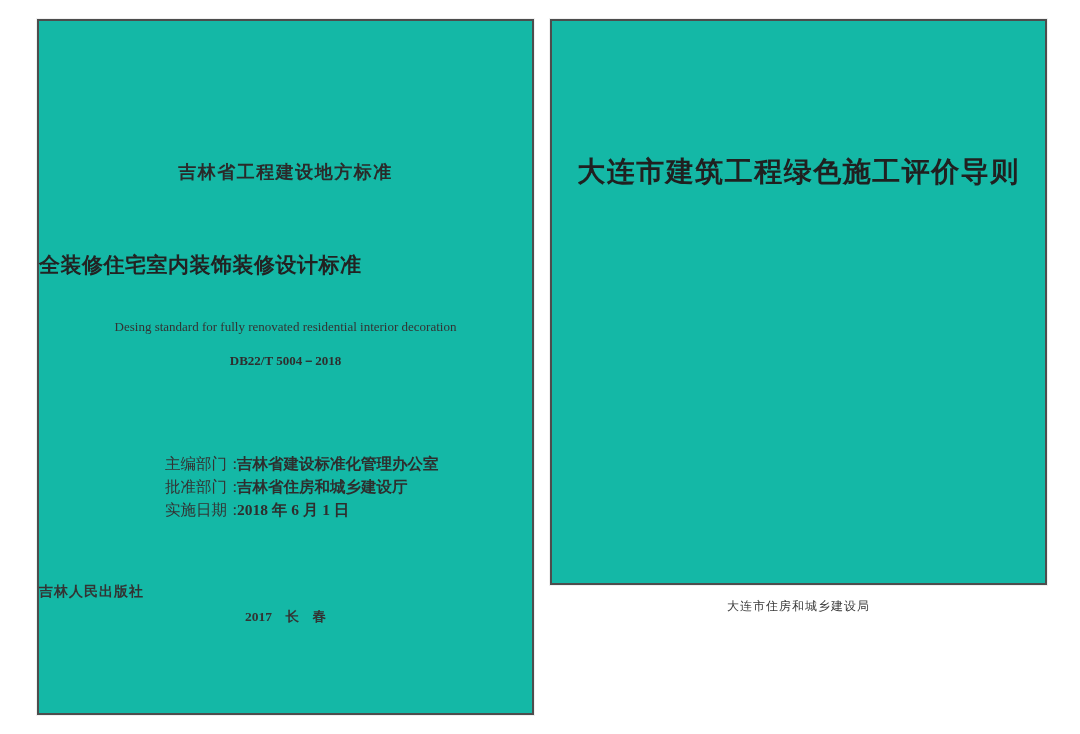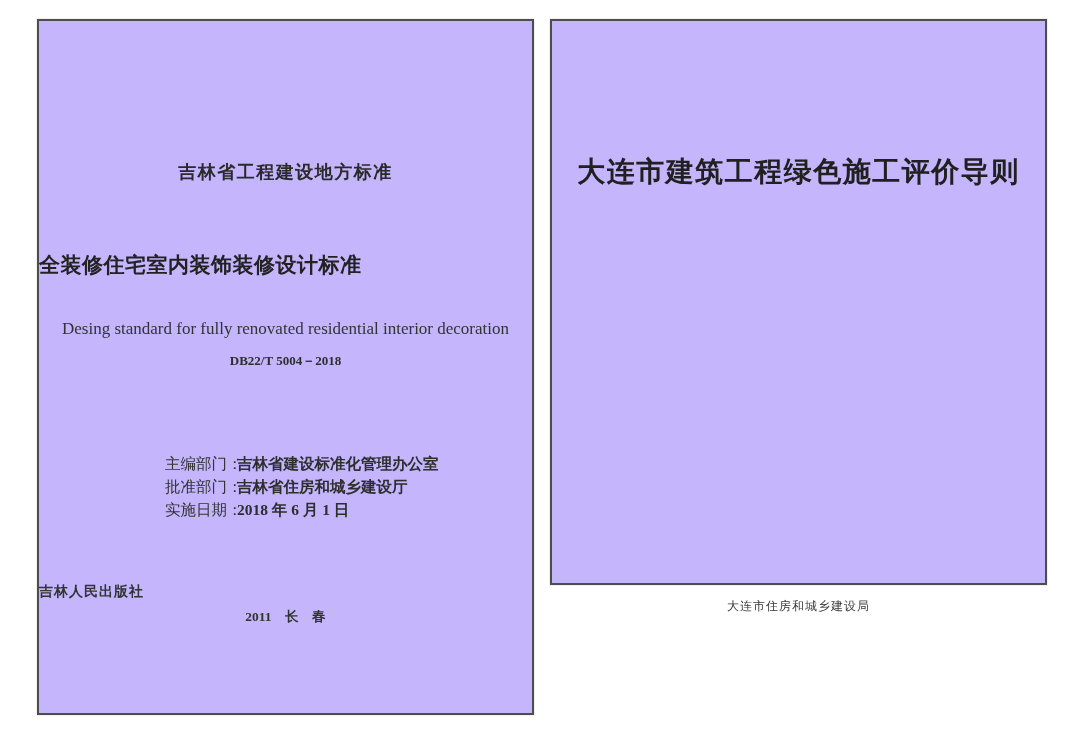--- a/index.html
+++ b/index.html
@@ -7,21 +7,21 @@
     width: 1080px; height: 734px;
     background: #ffffff;
     font-family: "Liberation Sans", sans-serif;
     overflow: hidden;
   }
   .canvas { position: relative; width: 1080px; height: 734px; background: #fff; }
 
   .page {
     position: absolute;
     top: 19px;
-    background: #c4b5fd;
+    background: #14b8a6;
     border: 2px solid #4d4d4d;
     box-shadow: 0 0 0 1px rgba(0,0,0,0.06);
   }
   .page-left  { left: 37px;  width: 497px; height: 696px; }
   .page-right { left: 550px; width: 497px; height: 566px; }
 
   
   .lp-series {
     position: absolute; top: 139px; left: 0; width: 100%;
     text-align: center;
@@ -30,21 +30,21 @@
   }
   .lp-title {
     position: absolute; top: 230px; left: 0; width: 100%;
     font-size: 21px; font-weight: bold; letter-spacing: 0.5px;
     color: #222;
   }
   .lp-title-en {
     position: absolute; top: 298px; left: 0; width: 100%;
     text-align: center;
     font-family: "Liberation Serif", serif;
-    font-size: 17px; color: #333;
+    font-size: 13px; color: #333;
   }
   .lp-code {
     position: absolute; top: 331px; left: 0; width: 100%;
     text-align: center;
     font-family: "Liberation Serif", serif;
     font-size: 13px; font-weight: bold; color: #2e2e2e;
   }
   .lp-info {
     position: absolute; top: 431px; left: 126px;
     font-family: "Liberation Serif", serif;
@@ -109,21 +109,21 @@
         <span class="val">吉林省住房和城乡建设厅</span>
       </div>
       <div class="row">
         <span class="lbl">实施日期：</span>
         <span class="val">2018 年 6 月 1 日</span>
       </div>
     </div>
 
     <div class="lp-publisher">吉林人民出版社</div>
 
-    <div class="lp-edition">2011　长　春</div>
+    <div class="lp-edition">2017　长　春</div>
   </div>
 
   <div class="page page-right">
     <div class="rp-title">大连市建筑工程绿色施工评价导则</div>
 
     <div class="rp-issuer">大连市住房和城乡建设局</div>
   </div>
 
 </div>
 

